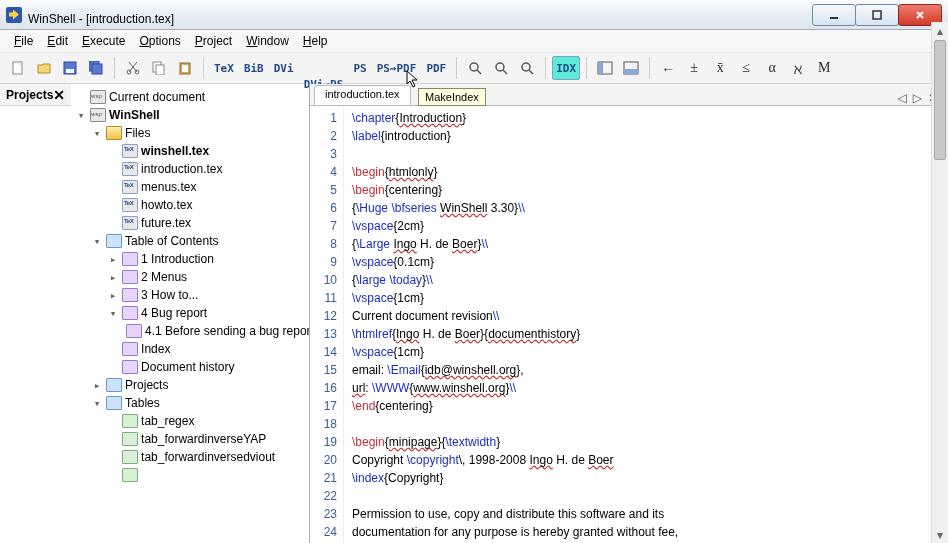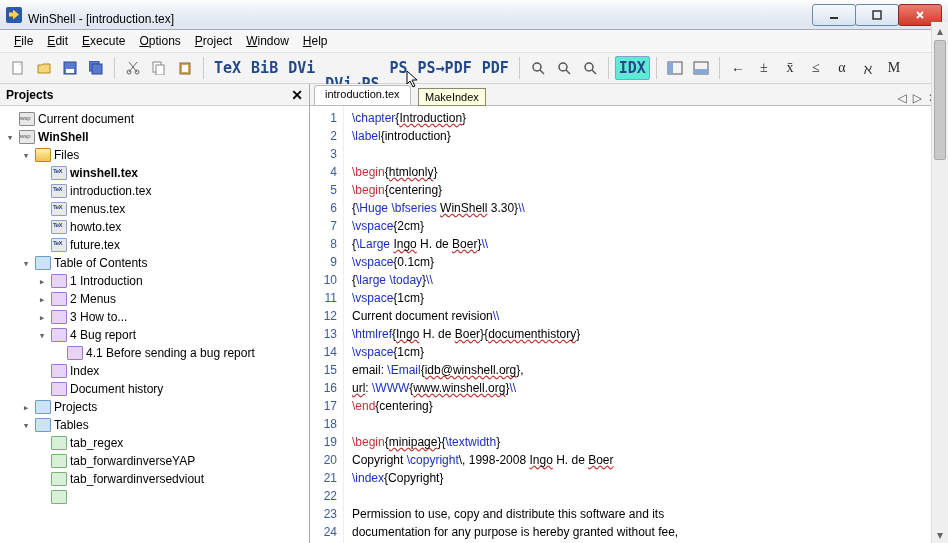--- a/index.html
+++ b/index.html
@@ -11,25 +11,25 @@
 .winbtns{margin-left:auto;display:flex;gap:0;}
 .winbtn{width:44px;height:22px;border:1px solid #6b89a8;border-radius:3px;display:flex;align-items:center;justify-content:center;margin-left:-1px;background:linear-gradient(to bottom,#f6f9fc,#d9e4f1);}
 .winbtn.close{background:linear-gradient(to bottom,#f07b70,#cf3a2a);border-color:#8a2b21;color:#fff;}
 .winbtn svg{width:12px;height:12px;}
 .menubar{height:22px;display:flex;align-items:center;padding:0 8px;gap:2px;background:#f7f7f7;}
 .menubar span{padding:2px 6px;cursor:default;}
 .menubar span u{text-decoration:underline;}
 .toolbar{height:32px;background:#f4f4f4;border-top:1px solid #e3e3e3;border-bottom:1px solid #d5d5d5;display:flex;align-items:center;padding:0 6px;gap:2px;}
 .tbtn{width:24px;height:24px;display:flex;align-items:center;justify-content:center;border:1px solid transparent;border-radius:2px;color:#2a2a2a;}
 .tbtn.sel{border-color:#7da2ce;background:#5eead4;}
-.tbtn.txt{font-family:Consolas,monospace;font-size:15px;color:#224a8a;font-weight:bold;white-space:pre;}
+.tbtn.txt{font-family:Consolas,monospace;font-size:11px;color:#224a8a;font-weight:bold;white-space:pre;}
 .sep{width:1px;height:22px;background:#ccc;margin:0 4px;}
 .tooltip{position:absolute;left:418px;top:88px;background:#ffffe1;border:1px solid #8a8a66;padding:2px 6px;font-size:11px;z-index:50;}
 .content{display:flex;height:calc(100% - 84px);}
-.sidebar{width:310px;border-right:1px solid #a9a9a9;display:flex;flex-direction:column;}
+.sidebar{width:310px;border-right:1px solid #a9a9a9;display:flex;}
 .panel-hdr{height:22px;background:#f4f4f4;border-bottom:1px solid #d5d5d5;display:flex;align-items:center;padding:0 6px;font-weight:bold;}
 .panel-hdr .close{margin-left:auto;font-size:14px;cursor:default;}
 .tree{flex:1;overflow:auto;padding:4px 2px;}
 .tree-item{display:flex;align-items:center;height:18px;white-space:nowrap;cursor:default;}
 .tree-item .tw{width:12px;text-align:center;color:#666;font-size:11px;font-family:monospace;}
 .tree-item .ic{width:16px;height:14px;margin:0 3px;background:#f0c34a;border:1px solid #b88a20;border-radius:1px;display:inline-block;flex-shrink:0;}
 .tree-item .ic.tex{background:#e8e8e8;border-color:#8aa0c8;position:relative;}
 .tree-item .ic.tex::after{content:"TeX";position:absolute;font-size:6px;color:#2a4a8a;left:1px;top:1px;font-weight:bold;letter-spacing:-0.5px;}
 .tree-item .ic.wsp{background:#e8e8e8;border-color:#8a8a8a;position:relative;}
 .tree-item .ic.wsp::after{content:"wsp";position:absolute;font-size:6px;color:#555;left:0;top:2px;}

